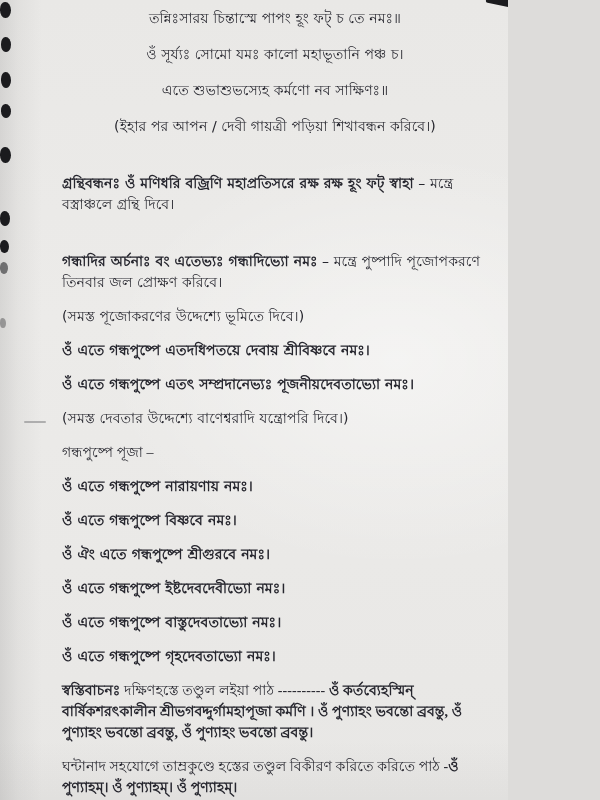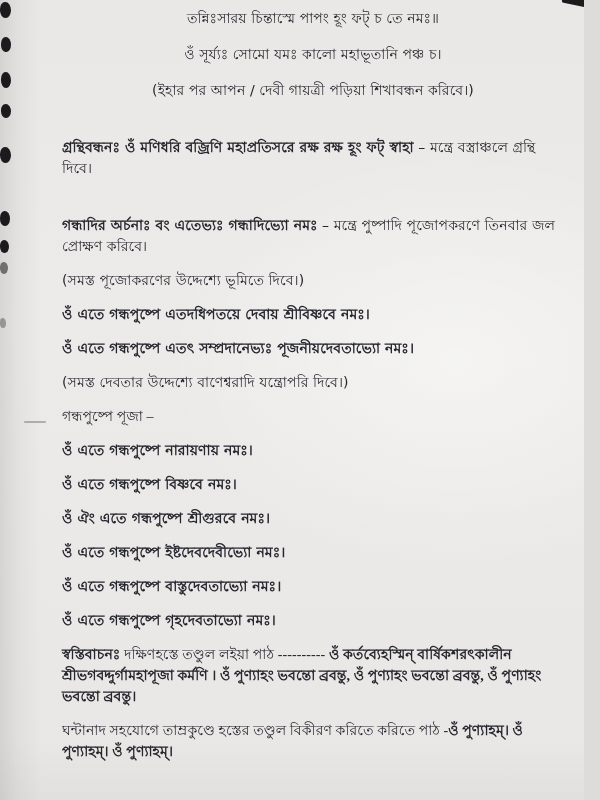--- a/index.html
+++ b/index.html
@@ -2,21 +2,21 @@
 <html><head>
 <meta charset="utf-8">
 <style>
   html, body { margin: 0; padding: 0; }
   body {
     width: 600px; height: 800px; overflow: hidden;
     background: #dddcda;
     font-family: "DejaVu Sans", "Liberation Sans", sans-serif;
   }
   .page {
-    position: relative; width: 584px; height: 800px;
+    position: relative; width: 508px; height: 800px;
     background:
       radial-gradient(ellipse 420px 300px at 78% 45%, rgba(255,255,255,0.45), rgba(255,255,255,0) 70%),
       linear-gradient(180deg, #e9e8e6 0%, #ecebe9 40%, #e8e7e5 100%);
     overflow: hidden;
   }
   
   .page::before {
     content: ''; position: absolute; inset: 0; pointer-events: none;
     background:
       linear-gradient(90deg, rgba(70,70,72,0.13) 0px, rgba(70,70,72,0.05) 18px, rgba(70,70,72,0) 42px),
@@ -61,20 +61,21 @@
   <div class="art blob a5"></div>
   <div class="art blob a6"></div>
   <div class="art blob a7"></div>
   <div class="art blob a8"></div>
   <div class="art blob a9"></div>
   <div class="art corner-mark"></div>
   <div class="art pencil-mark"></div>
   <div class="content" id="doc">
       <div class="para center"><span class="seg-normal">তন্নিঃসারয় চিন্তাস্মে পাপং হূং ফট্‌ চ তে নমঃ॥</span></div>
       <div class="para center"><span class="seg-normal">ওঁ সূর্য্যঃ সোমো যমঃ কালো মহাভূতানি পঞ্চ চ।</span></div>
+      <div class="para center"><span class="seg-normal">এতে শুভাশুভস্যেহ কর্মণো নব সাক্ষিণঃ॥</span></div>
       <div class="para center"><span class="seg-normal">(ইহার পর আপন / দেবী গায়ত্রী পড়িয়া শিখাবন্ধন করিবে।)</span></div>
       <div class="para  gap-lg"><span class="seg-bold">গ্রন্থিবন্ধনঃ ওঁ মণিধরি বজ্রিণি মহাপ্রতিসরে রক্ষ রক্ষ হূং ফট্‌ স্বাহা</span><span class="seg-normal"> – মন্ত্রে বস্ত্রাঞ্চলে গ্রন্থি দিবে।</span></div>
       <div class="para  gap-lg"><span class="seg-bold">গন্ধাদির অর্চনাঃ বং এতেভ্যঃ গন্ধাদিভ্যো নমঃ</span><span class="seg-normal"> – মন্ত্রে পুষ্পাদি পূজোপকরণে তিনবার জল প্রোক্ষণ করিবে।</span></div>
       <div class="para "><span class="seg-normal">(সমস্ত পূজোকরণের উদ্দেশ্যে ভূমিতে দিবে।)</span></div>
       <div class="para "><span class="seg-bold">ওঁ এতে গন্ধপুষ্পে এতদধিপতয়ে দেবায় শ্রীবিষ্ণবে নমঃ।</span></div>
       <div class="para "><span class="seg-bold">ওঁ এতে গন্ধপুষ্পে এতৎ সম্প্রদানেভ্যঃ পূজনীয়দেবতাভ্যো নমঃ।</span></div>
       <div class="para "><span class="seg-normal">(সমস্ত দেবতার উদ্দেশ্যে বাণেশ্বরাদি যন্ত্রোপরি দিবে।)</span></div>
       <div class="para  gap-md"><span class="seg-normal">গন্ধপুষ্পে পূজা –</span></div>
       <div class="para "><span class="seg-bold">ওঁ এতে গন্ধপুষ্পে নারায়ণায় নমঃ।</span></div>
       <div class="para "><span class="seg-bold">ওঁ এতে গন্ধপুষ্পে বিষ্ণবে নমঃ।</span></div>

